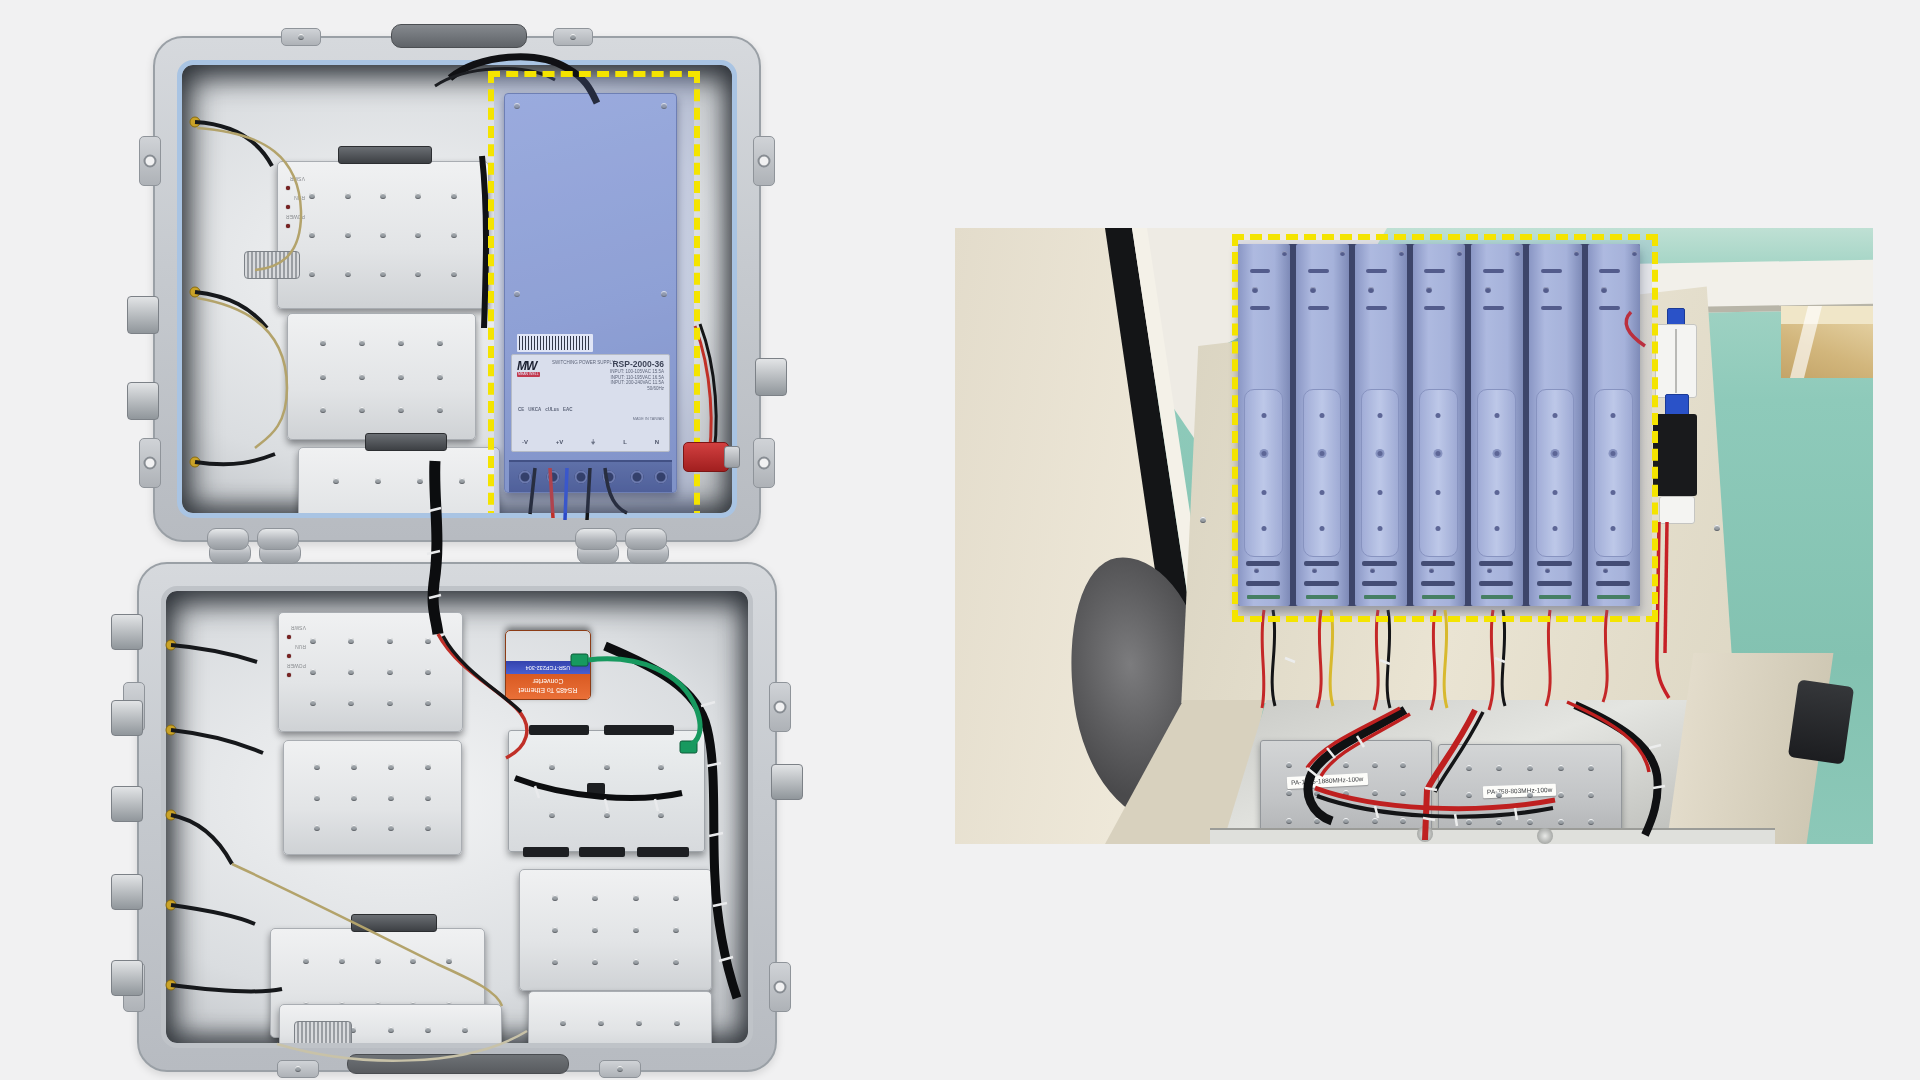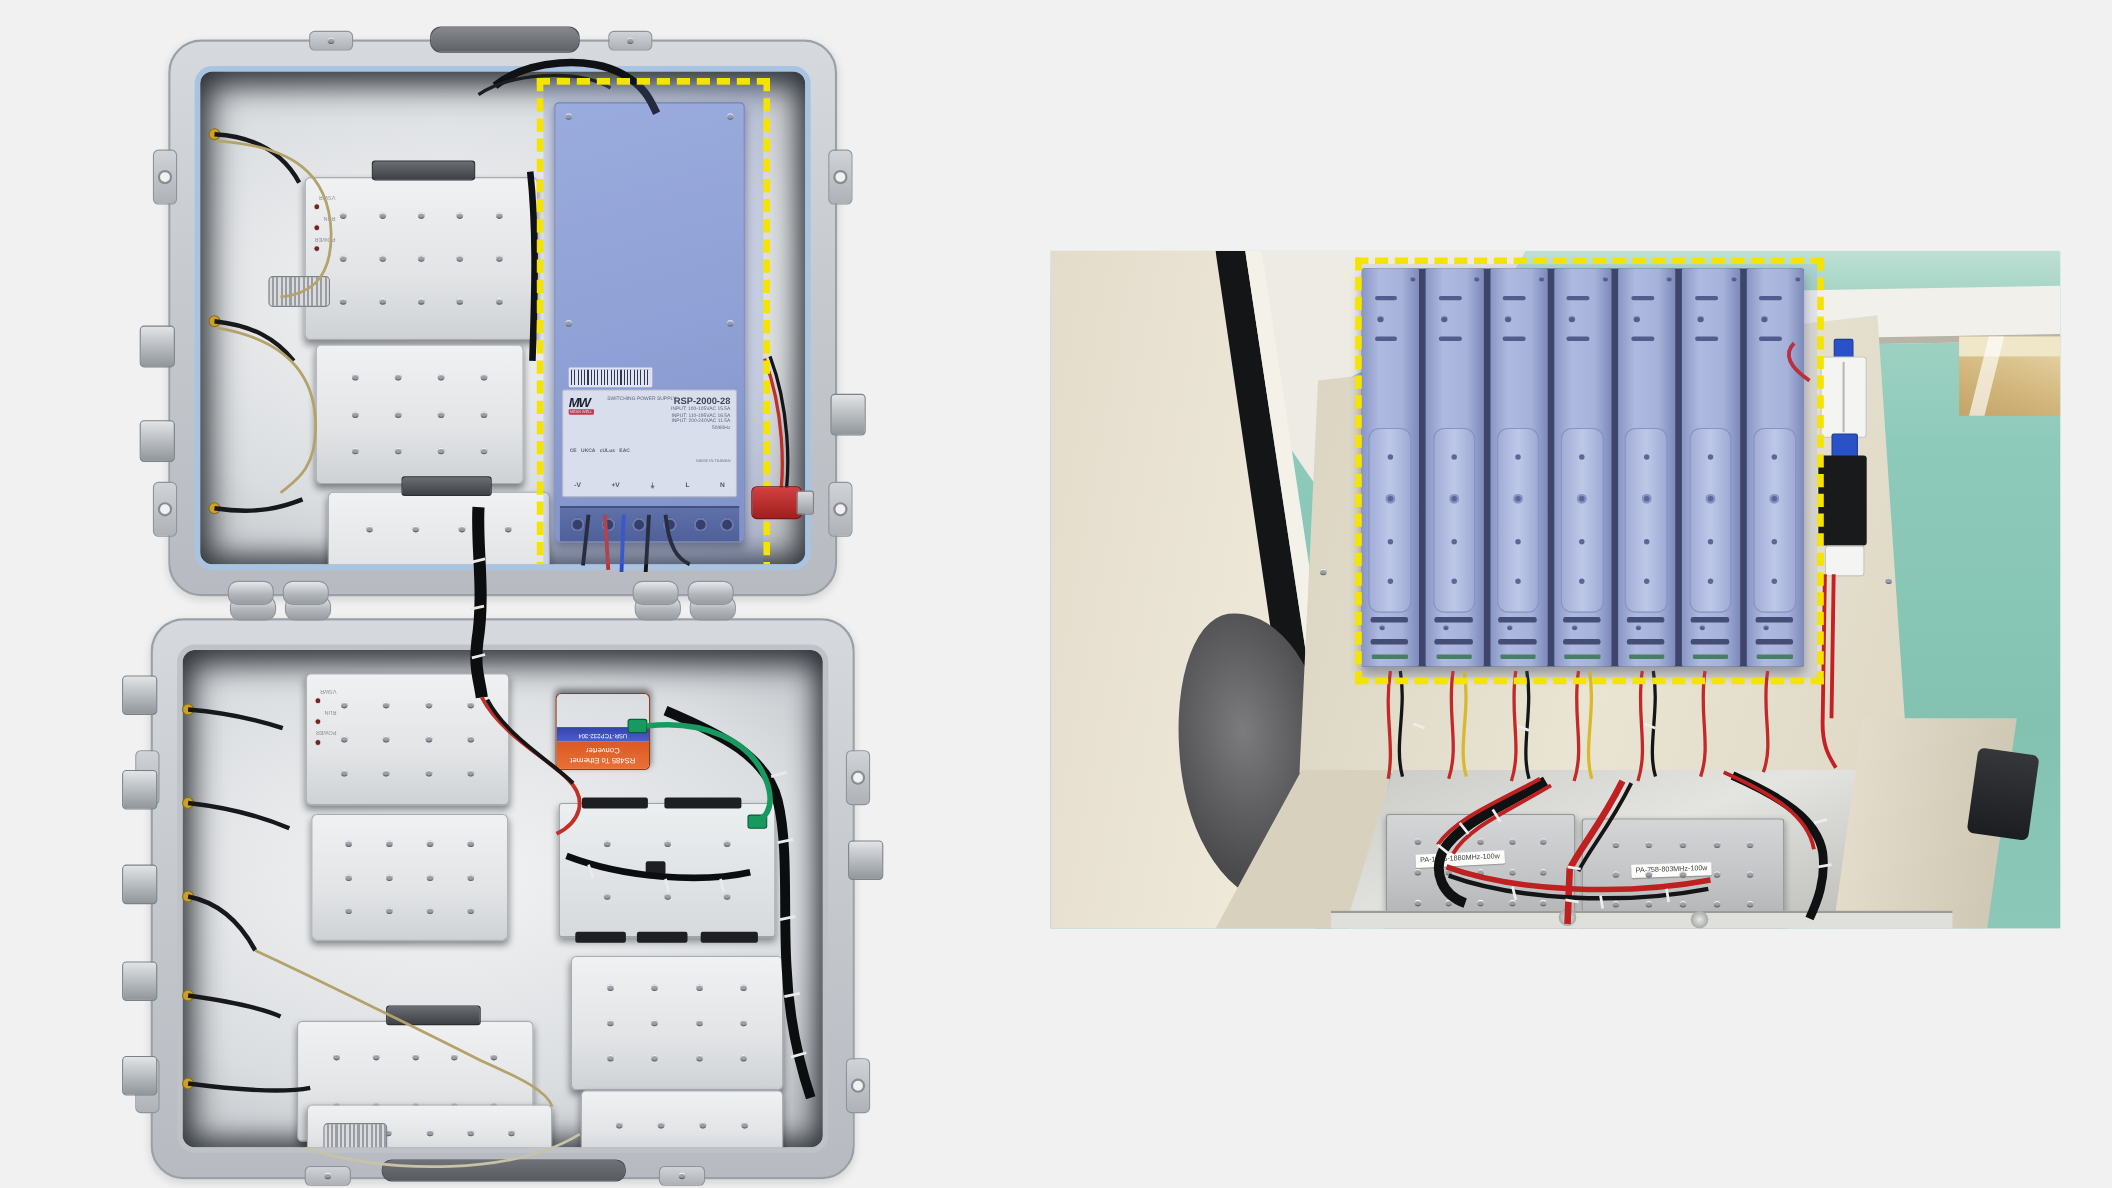--- a/index.html
+++ b/index.html
@@ -182,21 +182,21 @@
         <span class="screw" style="left:12px;top:200px;"></span>
           <span class="screw" style="right:6px;top:200px;"></span>
         <div class="barcode" style="left:12px;top:240px;width:72px;height:14px;"></div>
         <div class="psu-label" style="left:6px;top:260px;width:157px;height:96px;">
           <div class="abs" style="left:5px;top:6px;">
             <div class="mwlogo">MW</div>
             <div class="mwbar">MEAN WELL</div>
           </div>
           <div class="abs psu-spec" style="left:40px;top:5px;width:40px;">SWITCHING POWER SUPPLY</div>
           <div class="abs" style="right:5px;top:4px;text-align:right;">
-            <div class="psu-model">RSP-2000-28</div>
+            <div class="psu-model">RSP-2000-36</div>
             <div class="psu-spec">INPUT: 100-105VAC 15.5A</div>
             <div class="psu-spec">INPUT: 110-195VAC 16.5A</div>
             <div class="psu-spec">INPUT: 200-240VAC 11.5A</div>
             <div class="psu-spec">50/60Hz</div>
           </div>
           <div class="abs certrow" style="left:6px;top:52px;">
             <span>CE</span>
               <span>UKCA</span>
             <span>cULus</span>
               <span>EAC</span>

